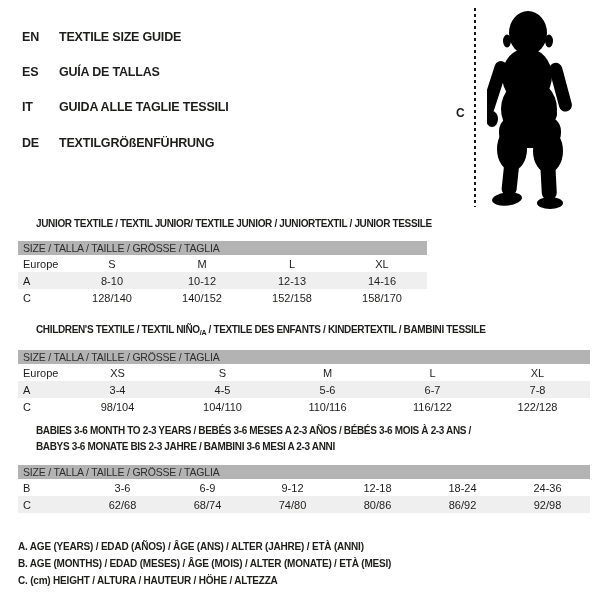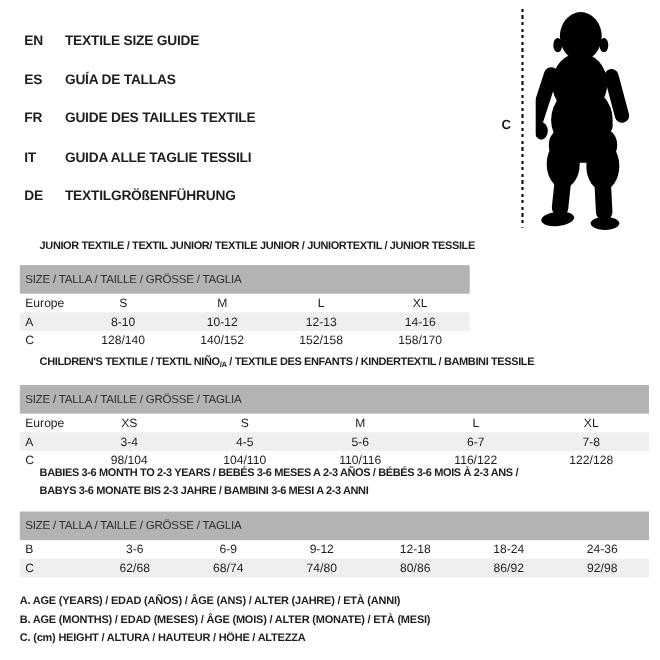--- a/index.html
+++ b/index.html
@@ -23,21 +23,21 @@
   .sec-title{
     position:absolute;left:36px;font-weight:bold;font-size:10px;
     letter-spacing:-0.35px;white-space:nowrap;line-height:16px;
   }
   .sec-title .sub{font-size:7px;vertical-align:-2px;}
   .notes{position:absolute;left:18px;top:538px;}
   .note-line{font-weight:bold;font-size:10px;letter-spacing:-0.2px;line-height:17px;white-space:nowrap;}
   
   .size-table{position:absolute;left:18px;}
   .tbar{
-    height:26px;background:var(--header-bar,#b3b3b3);
+    height:14px;background:var(--header-bar,#b3b3b3);
     display:flex;align-items:center;padding-left:5px;
     font-size:10.5px;letter-spacing:-0.2px;color:#2e2e2e;
   }
   .trow{display:flex;height:17px;align-items:center;font-size:11px;}
   .trow.shade{background:var(--row-shaded,#efefef);}
   .lbl{padding-left:5px;box-sizing:border-box;}
   .t1 .lbl{width:49px;} .t2 .lbl{width:47px;} .t3 .lbl{width:62px;}
   .cell{flex:1;text-align:center;}
   .t1{width:409px;top:241px;}
   .t2{width:572px;top:350px;}
@@ -47,24 +47,20 @@
 <body>
 
 <div class="lang-block">
   <div class="lang-row">
     <span>EN</span>
     <span>TEXTILE SIZE GUIDE</span>
   </div>
   <div class="lang-row">
     <span>ES</span>
     <span>GUÍA DE TALLAS</span>
-  </div>
-  <div class="lang-row">
-    <span>FR</span>
-    <span>GUIDE DES TAILLES TEXTILE</span>
   </div>
   <div class="lang-row">
     <span>IT</span>
     <span>GUIDA ALLE TAGLIE TESSILI</span>
   </div>
   <div class="lang-row">
     <span>DE</span>
     <span>TEXTILGRÖßENFÜHRUNG</span>
   </div>
 </div>

